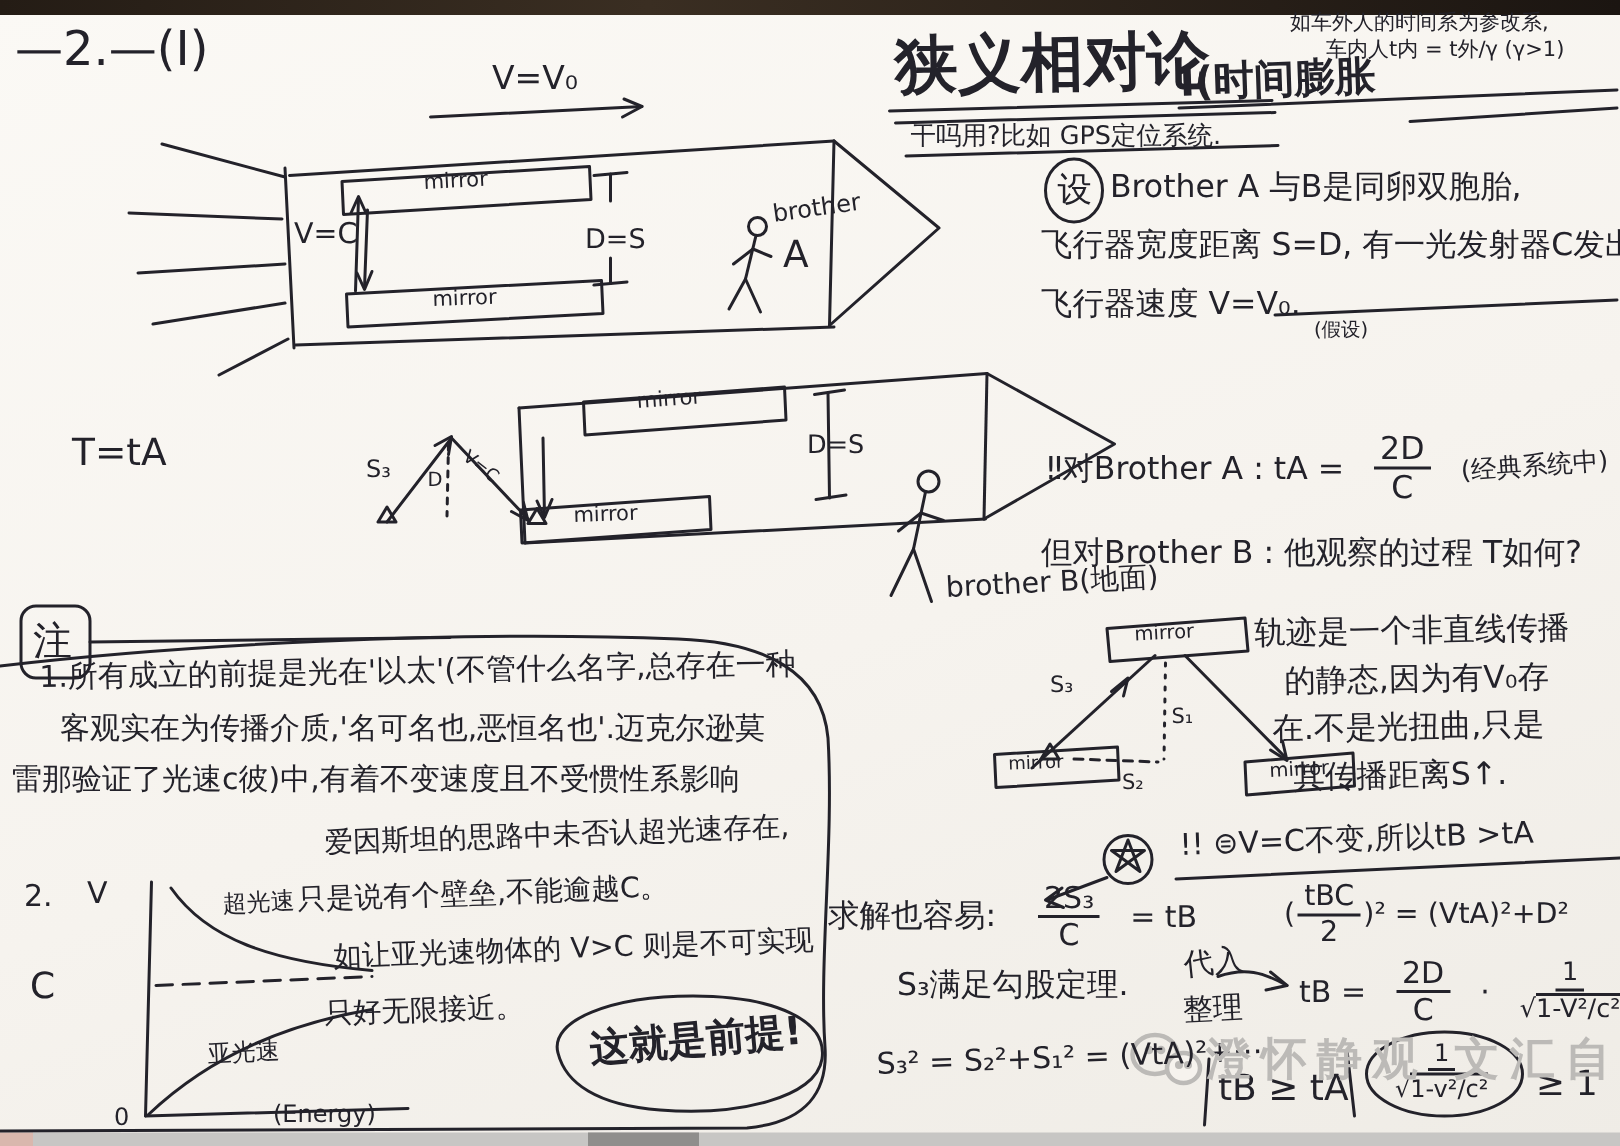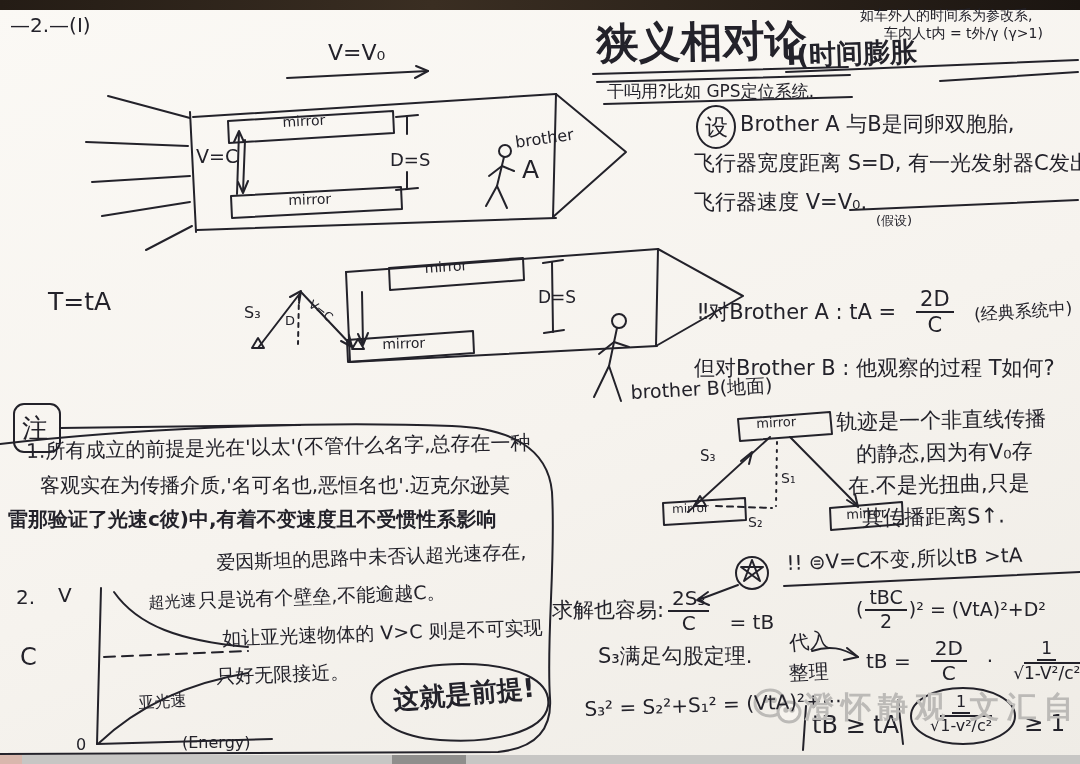--- a/index.html
+++ b/index.html
@@ -163,21 +163,21 @@
     <g stroke="#bcbab7" stroke-width="3">
       <ellipse cx="770" cy="703" rx="15" ry="13"></ellipse>
       <ellipse cx="789" cy="712" rx="11" ry="10" fill="#f6f3ee"></ellipse>
       <circle cx="766" cy="700" r="1.4" fill="#bcbab7"></circle>
         <circle cx="774" cy="700" r="1.4" fill="#bcbab7"></circle>
       <circle cx="786" cy="710" r="1.2" fill="#bcbab7"></circle>
         <circle cx="792" cy="710" r="1.2" fill="#bcbab7"></circle>
     </g>
   </svg>
 
-  <div class="t" style="left:10px;top:14px;font-size:20px;">—2.—(Ⅰ)</div>
+  <div class="t" style="left:10px;top:14px;font-size:32px;">—2.—(Ⅰ)</div>
   <div class="t" style="left:328px;top:40px;font-size:22px;">V=V₀</div>
   <div class="t" style="left:596px;top:20px;font-size:42px;font-weight:bold;transform:rotate(-1deg);">狭义相对论</div>
   <div class="t" style="left:607px;top:82px;font-size:17px;">干吗用?比如 GPS定位系统.</div>
   <div class="t" style="left:860px;top:7px;font-size:14px;">如车外人的时间系为参改系,</div>
   <div class="t" style="left:884px;top:25px;font-size:14px;">车内人t内 = t外/γ (γ&gt;1)</div>
   <div class="t" style="left:786px;top:40px;font-size:27px;font-weight:bold;transform:rotate(-2deg);">Ⅰ(时间膨胀</div>
 
   <div class="t" style="left:282px;top:114px;font-size:14px;transform:rotate(-3deg);">mirror</div>
   <div class="t" style="left:288px;top:192px;font-size:14px;transform:rotate(-2deg);">mirror</div>
   <div class="t" style="left:196px;top:146px;font-size:19px;">V=C</div>
@@ -216,21 +216,21 @@
   <div class="t" style="left:630px;top:382px;font-size:19px;transform:rotate(-3deg);">brother B(地面)</div>
 
   <div class="t" style="left:756px;top:417px;font-size:13px;transform:rotate(-3deg);">mirror</div>
   <div class="t" style="left:672px;top:503px;font-size:12px;transform:rotate(-2deg);">mirror</div>
   <div class="t" style="left:846px;top:508px;font-size:13px;transform:rotate(-3deg);">mirror</div>
   <div class="t" style="left:700px;top:448px;font-size:15px;">S₃</div>
   <div class="t" style="left:781px;top:470px;font-size:14px;">S₁</div>
   <div class="t" style="left:748px;top:514px;font-size:14px;">S₂</div>
 
   <div class="t" style="left:552px;top:598px;font-size:21px;">求解也容易:</div>
-  <div class="t row" style="left:668px;top:588px;font-size:20px;align-items:flex-end;">
+  <div class="t row" style="left:692px;top:588px;font-size:20px;">
     <span class="frac">
       <span class="n">2S₃</span>
       <span class="d">C</span>
     </span>
     <span>= tB</span>
   </div>
   <div class="t row" style="left:856px;top:588px;font-size:19px;gap:2px;">
     <span>(</span>
     <span class="frac">
       <span class="n">tBC</span>
@@ -263,21 +263,21 @@
     <span class="d sqrt">
       <span>√</span>
       <span class="radicand">1-v²/c²</span>
     </span>
   </div>
   <div class="t" style="left:1024px;top:710px;font-size:23px;">≥ 1</div>
 
   <div class="t" style="left:22px;top:414px;font-size:26px;">注</div>
   <div class="t" style="left:26px;top:440px;font-size:20px;transform:rotate(-1deg);">1.所有成立的前提是光在'以太'(不管什么名字,总存在一种</div>
   <div class="t" style="left:40px;top:474px;font-size:20px;">客观实在为传播介质,'名可名也,恶恒名也'.迈克尔逊莫</div>
-  <div class="t" style="left:8px;top:508px;font-size:20px;font-weight:bold;">雷那验证了光速c彼)中,有着不变速度且不受惯性系影响</div>
+  <div class="t" style="left:8px;top:508px;font-size:20px;">雷那验证了光速c彼)中,有着不变速度且不受惯性系影响</div>
   <div class="t" style="left:216px;top:552px;font-size:19px;transform:rotate(-2deg);">爱因斯坦的思路中未否认超光速存在,</div>
   <div class="t" style="left:198px;top:590px;font-size:19px;transform:rotate(-2deg);">只是说有个壁垒,不能逾越C。</div>
   <div class="t" style="left:222px;top:628px;font-size:19px;transform:rotate(-2deg);">如让亚光速物体的 V&gt;C 则是不可实现</div>
   <div class="t" style="left:216px;top:666px;font-size:19px;transform:rotate(-2deg);">只好无限接近。</div>
   <div class="t" style="left:392px;top:686px;font-size:26px;font-weight:bold;transform:rotate(-5deg);">这就是前提!</div>
 
   <div class="t" style="left:16px;top:586px;font-size:20px;">2.</div>
   <div class="t" style="left:58px;top:584px;font-size:20px;">V</div>
   <div class="t" style="left:20px;top:644px;font-size:24px;">C</div>
   <div class="t" style="left:76px;top:736px;font-size:16px;">0</div>

